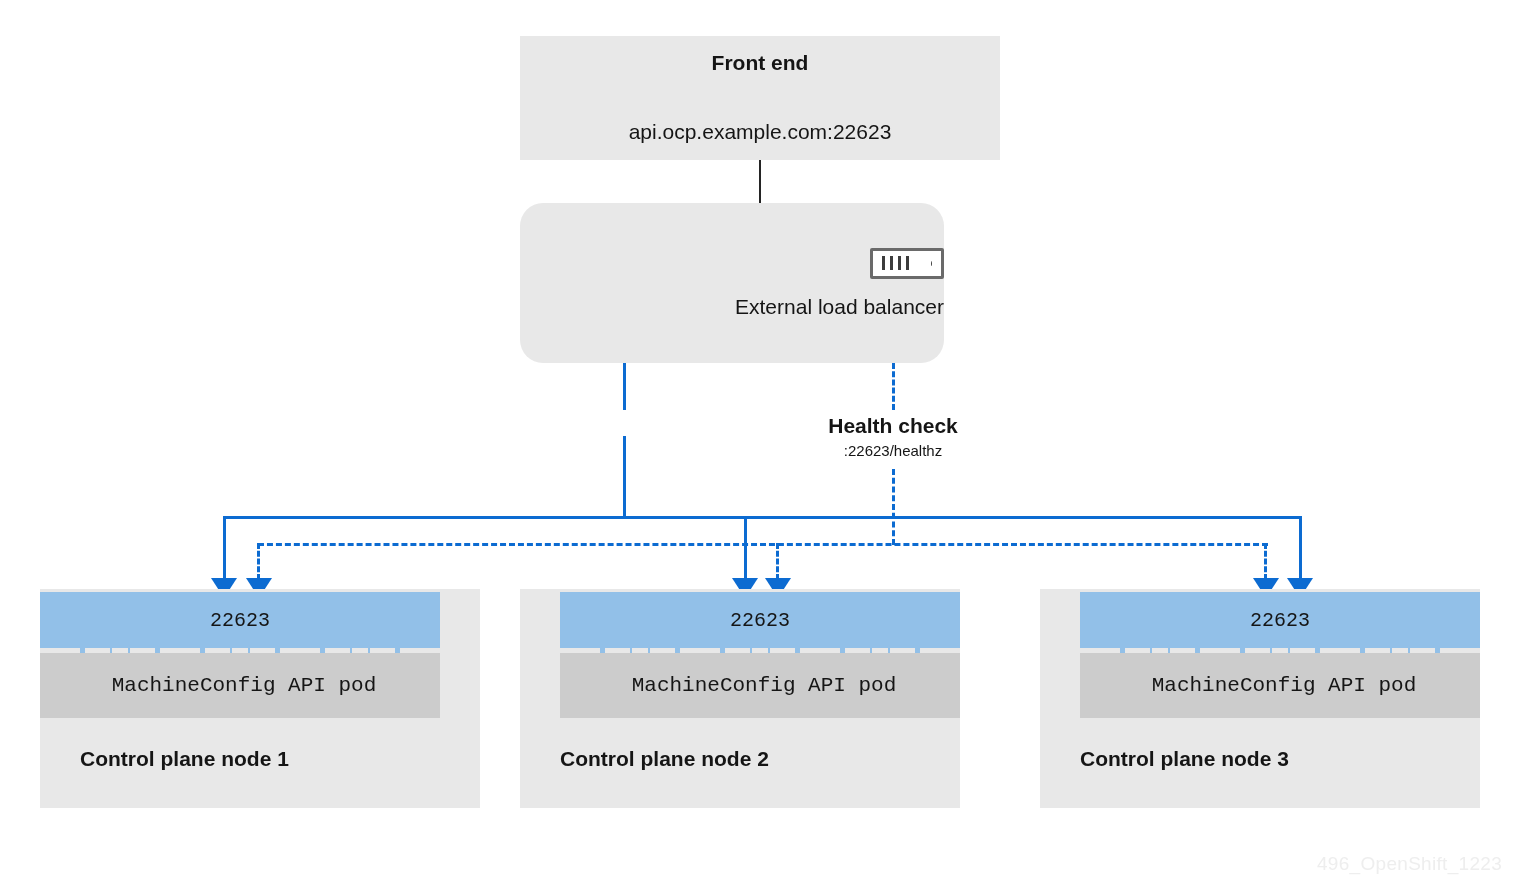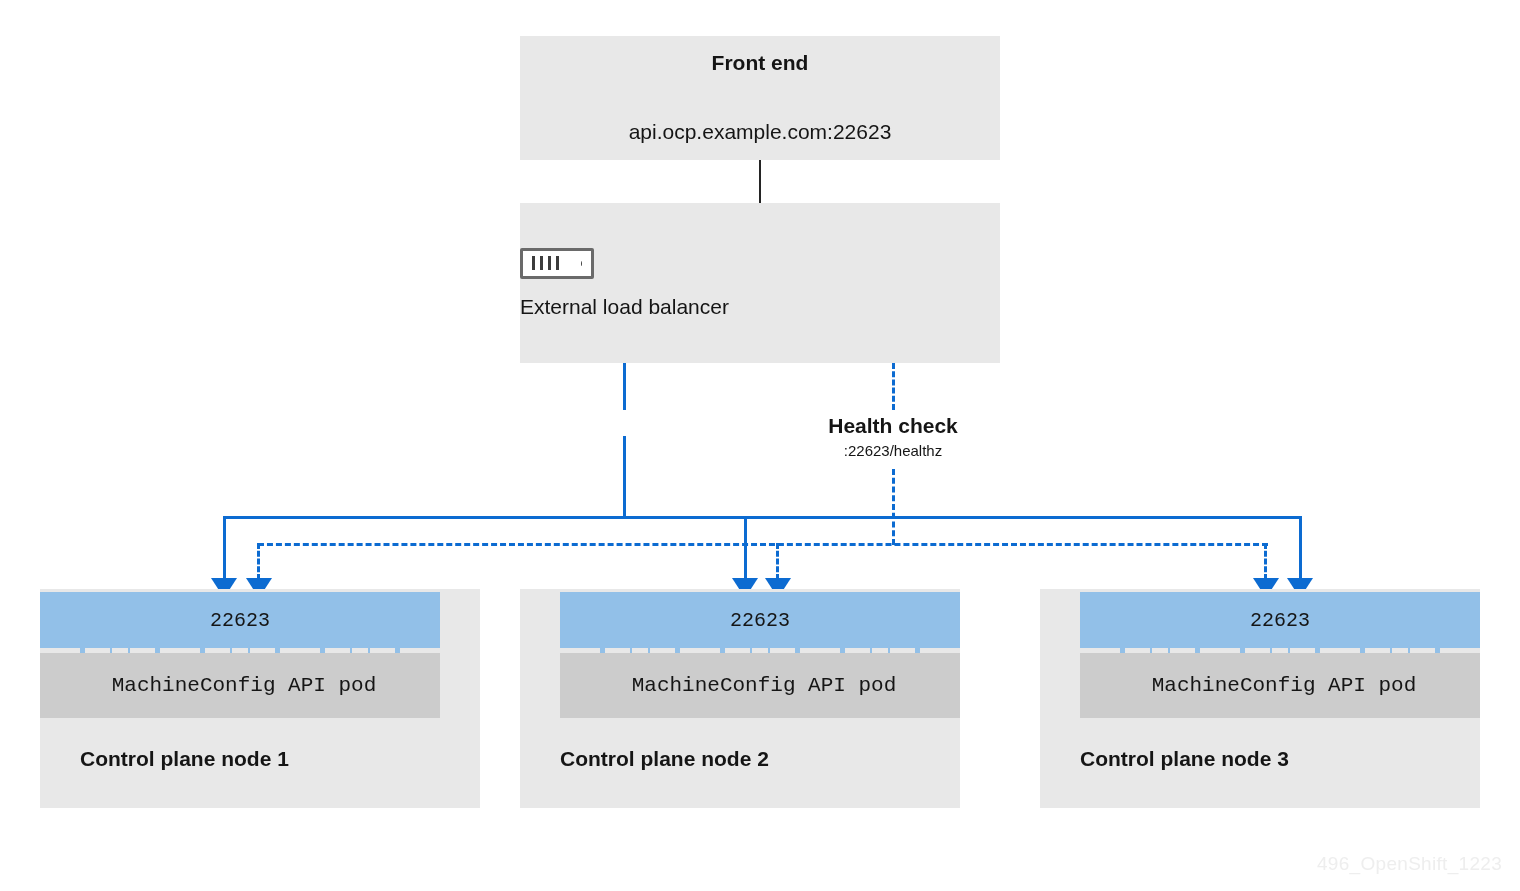--- a/index.html
+++ b/index.html
@@ -47,26 +47,27 @@
     font-size: 21px;
     font-weight: normal;
     color: #151515;
     line-height: 1.45;
     margin-top: 3px;
   }
 
   .lb-box {
     left: 520px;
     top: 203px;
-    width: 480px;
+    width: 424px;
     height: 160px;
     display: flex;
     flex-direction: column;
-    align-items: flex-start;
+    align-items: flex-end;
     justify-content: center;
+    border-radius: 23px;
   }
   .lb-icon {
     width: 74px;
     height: 31px;
     box-sizing: border-box;
     border: 3px solid #6a6a6a;
     border-radius: 2px;
     background: #ffffff;
     display: flex;
     align-items: center;

